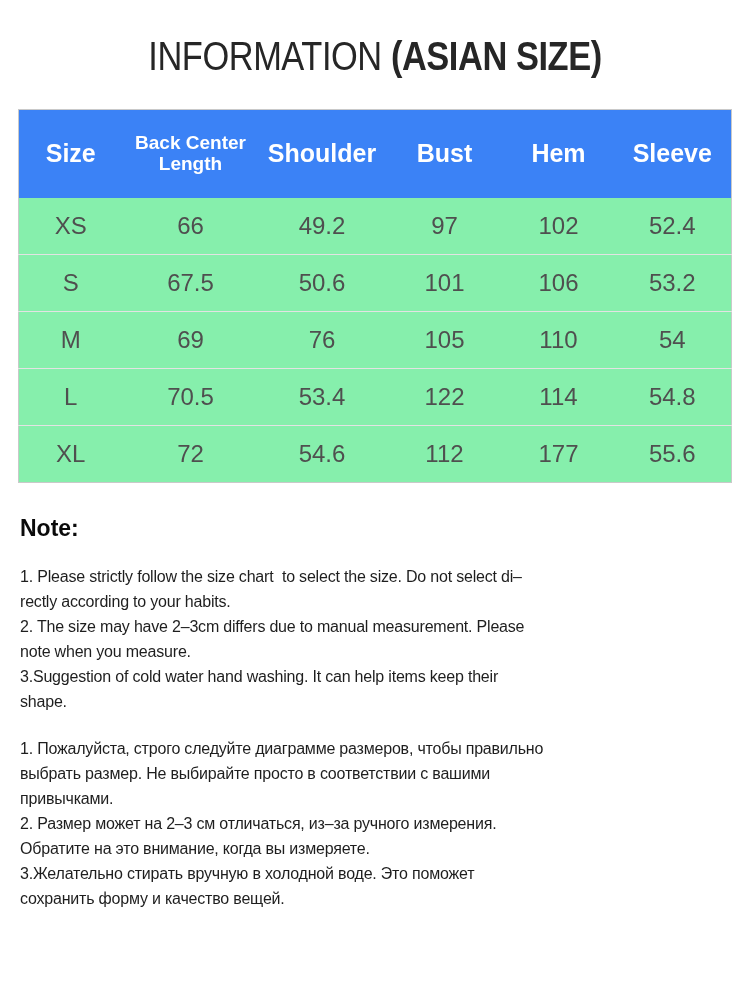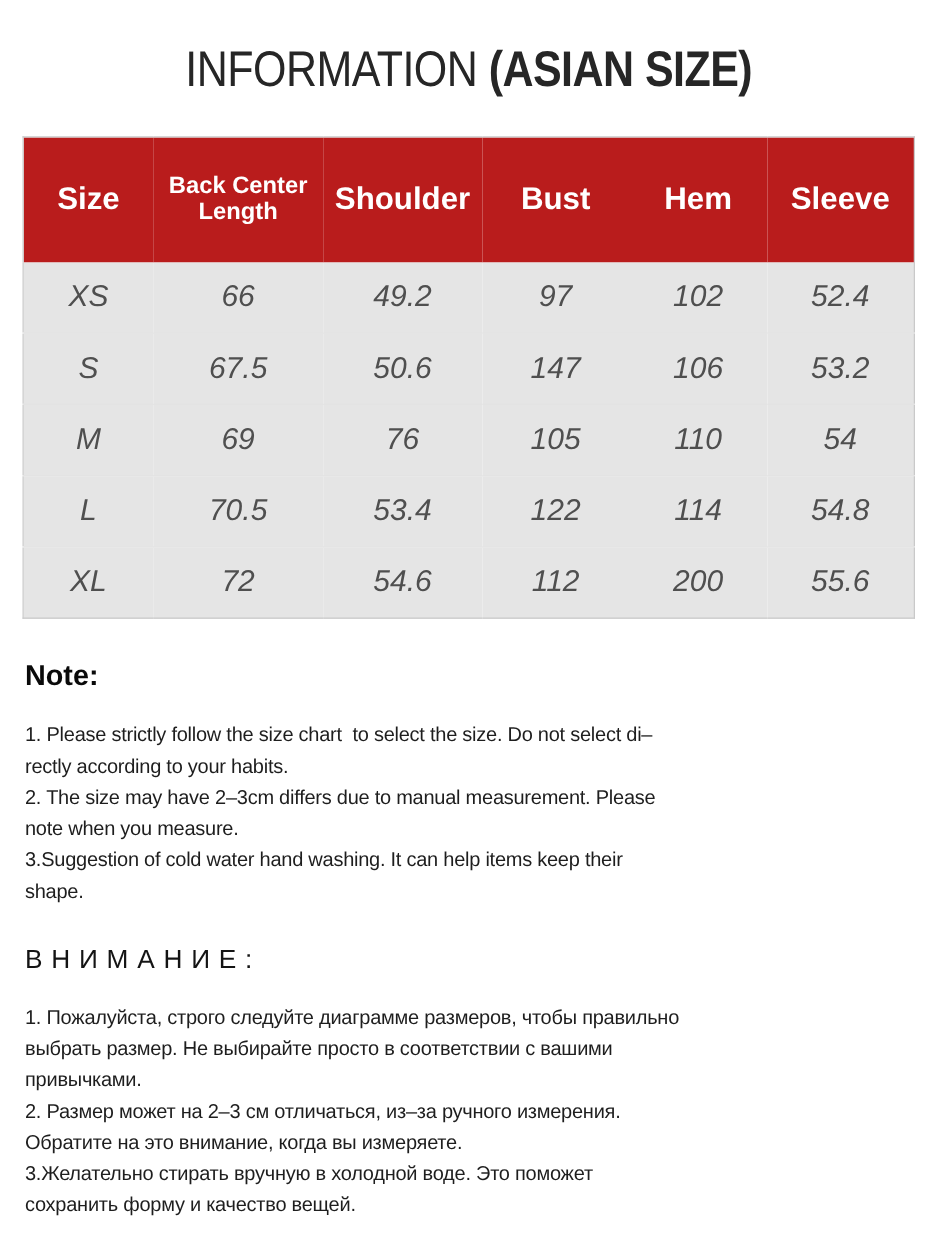--- a/index.html
+++ b/index.html
@@ -23,45 +23,44 @@
   }
   .title .t-bold { font-weight: 700; }
   table.size-table {
     width: 713px;
     margin: 30px 0 0 18px;
     border-collapse: collapse;
     table-layout: fixed;
     border: 1px solid #c9c9c9;
   }
   table.size-table thead th {
-    background: #b91c1c;
+    background: #3b82f6;
     color: #ffffff;
-    height: 100px;
+    height: 88px;
     font-size: 25px;
     font-weight: 600;
     text-align: center;
     vertical-align: middle;
     padding: 0;
   }
   table.size-table thead th.two-line {
     font-size: 19px;
     line-height: 1.08;
     white-space: pre-line;
   }
   table.size-table tbody td {
     height: 57px;
     text-align: center;
     vertical-align: middle;
     font-size: 24px;
     font-weight: 400;
     color: #4f4f4f;
-    background: #e5e5e5;
+    background: #86efac;
     border-top: 1px solid #e3e3e3;
     padding: 0;
-    font-style: italic;
   }
   table.size-table tbody tr:first-child td { border-top: none; }
   .notes {
     margin: 32px 20px 4px;
   }
   .note-heading {
     margin: 0;
     font-size: 23px;
     font-weight: 700;
     color: #0a0a0a;
@@ -116,21 +115,21 @@
         <td>66</td>
         <td>49.2</td>
         <td>97</td>
         <td>102</td>
         <td>52.4</td>
       </tr>
       <tr>
         <td>S</td>
         <td>67.5</td>
         <td>50.6</td>
-        <td>147</td>
+        <td>101</td>
         <td>106</td>
         <td>53.2</td>
       </tr>
       <tr>
         <td>M</td>
         <td>69</td>
         <td>76</td>
         <td>105</td>
         <td>110</td>
         <td>54</td>
@@ -141,35 +140,34 @@
         <td>53.4</td>
         <td>122</td>
         <td>114</td>
         <td>54.8</td>
       </tr>
       <tr>
         <td>XL</td>
         <td>72</td>
         <td>54.6</td>
         <td>112</td>
-        <td>200</td>
+        <td>177</td>
         <td>55.6</td>
       </tr>
     </tbody>
   </table>
 
   <div class="notes">
     <h2 class="note-heading">Note:</h2>
     <p class="body-text">1. Please strictly follow the size chart  to select the size. Do not select di–
 rectly according to your habits.
 2. The size may have 2–3cm differs due to manual measurement. Please
 note when you measure.
 3.Suggestion of cold water hand washing. It can help items keep their
 shape.</p>
-    <h2 class="attn-heading">ВНИМАНИЕ:</h2>
     <p class="body-text">1. Пожалуйста, строго следуйте диаграмме размеров, чтобы правильно
 выбрать размер. Не выбирайте просто в соответствии с вашими
 привычками.
 2. Размер может на 2–3 см отличаться, из–за ручного измерения.
 Обратите на это внимание, когда вы измеряете.
 3.Желательно стирать вручную в холодной воде. Это поможет
 сохранить форму и качество вещей.</p>
   </div>
 
 </div>

